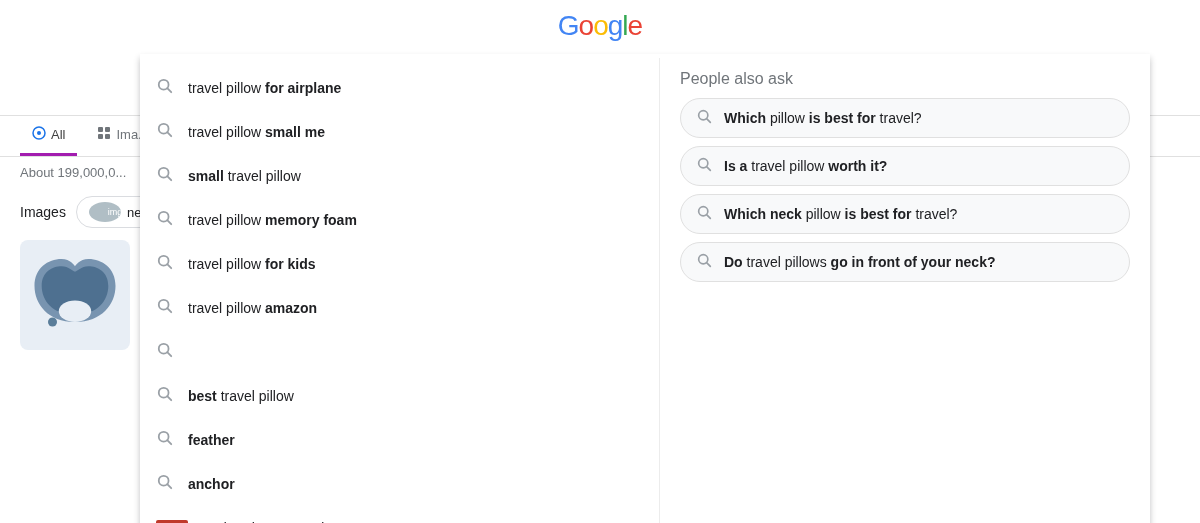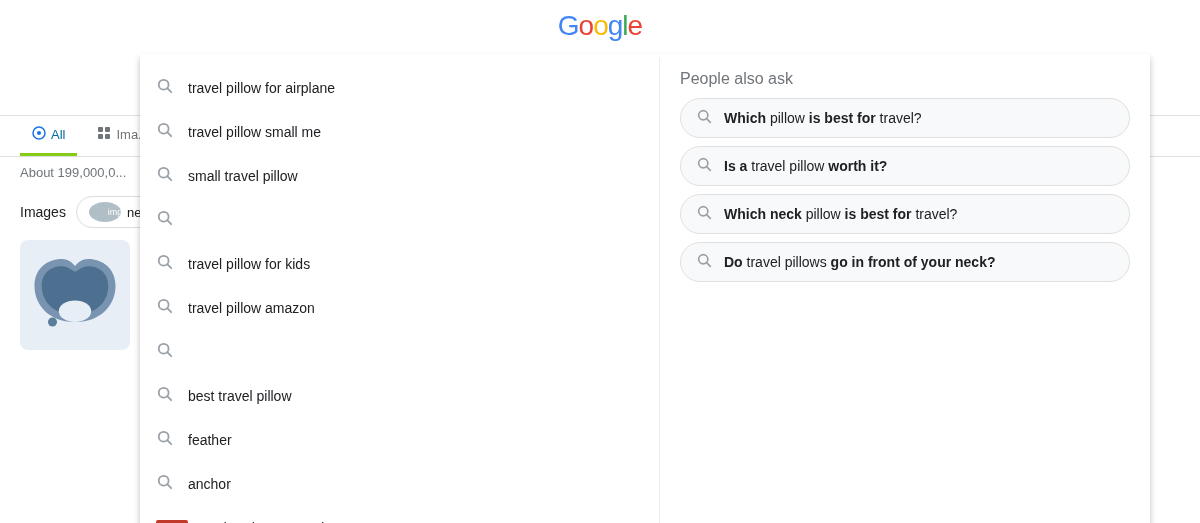--- a/index.html
+++ b/index.html
@@ -121,22 +121,22 @@
       gap: 5px;
       padding: 10px 12px;
       font-size: 13px;
       color: #70757a;
       cursor: pointer;
       border-bottom: 3px solid transparent;
       white-space: nowrap;
     }
 
     .nav-tab.active {
-      color: #0369a1;
-      border-bottom: 3px solid #84cc16;
+      color: #404040;
+      border-bottom: 3px solid #a21caf;
     }
 
     .nav-tab-icon {
       font-size: 14px;
     }
 
     
     .results-count {
       padding: 8px 20px;
       font-size: 13px;
@@ -251,21 +251,21 @@
       width: 18px;
       text-align: center;
     }
 
     .suggestion-text {
       font-size: 14px;
       color: #202124;
     }
 
     .suggestion-text b {
-      font-weight: 400;
+      font-weight: 700;
     }
 
     .suggestion-brand-icon {
       width: 32px;
       height: 16px;
       font-size: 8px;
       font-weight: bold;
       color: #fff;
       background: #c0392b;
       display: flex;
@@ -437,20 +437,21 @@
         <span class="suggestion-text"><b>small</b> travel pillow</span>
       </div>
 
       <div class="suggestion-item">
         <span class="suggestion-search-icon">
           <svg width="16" height="16" viewBox="0 0 18 18" fill="none">
               <circle cx="7.5" cy="7.5" r="5.5" stroke="#9aa0a6" stroke-width="2"></circle>
               <line x1="11.5" y1="11.5" x2="16" y2="16" stroke="#9aa0a6" stroke-width="2" stroke-linecap="round"></line>
             </svg>
         </span>
+        <span class="suggestion-text">travel pillow <b>memory foam</b></span>
       </div>
 
       <div class="suggestion-item">
         <span class="suggestion-search-icon">
           <svg width="16" height="16" viewBox="0 0 18 18" fill="none">
               <circle cx="7.5" cy="7.5" r="5.5" stroke="#9aa0a6" stroke-width="2"></circle>
               <line x1="11.5" y1="11.5" x2="16" y2="16" stroke="#9aa0a6" stroke-width="2" stroke-linecap="round"></line>
             </svg>
         </span>
         <span class="suggestion-text">travel pillow <b>for kids</b></span>

